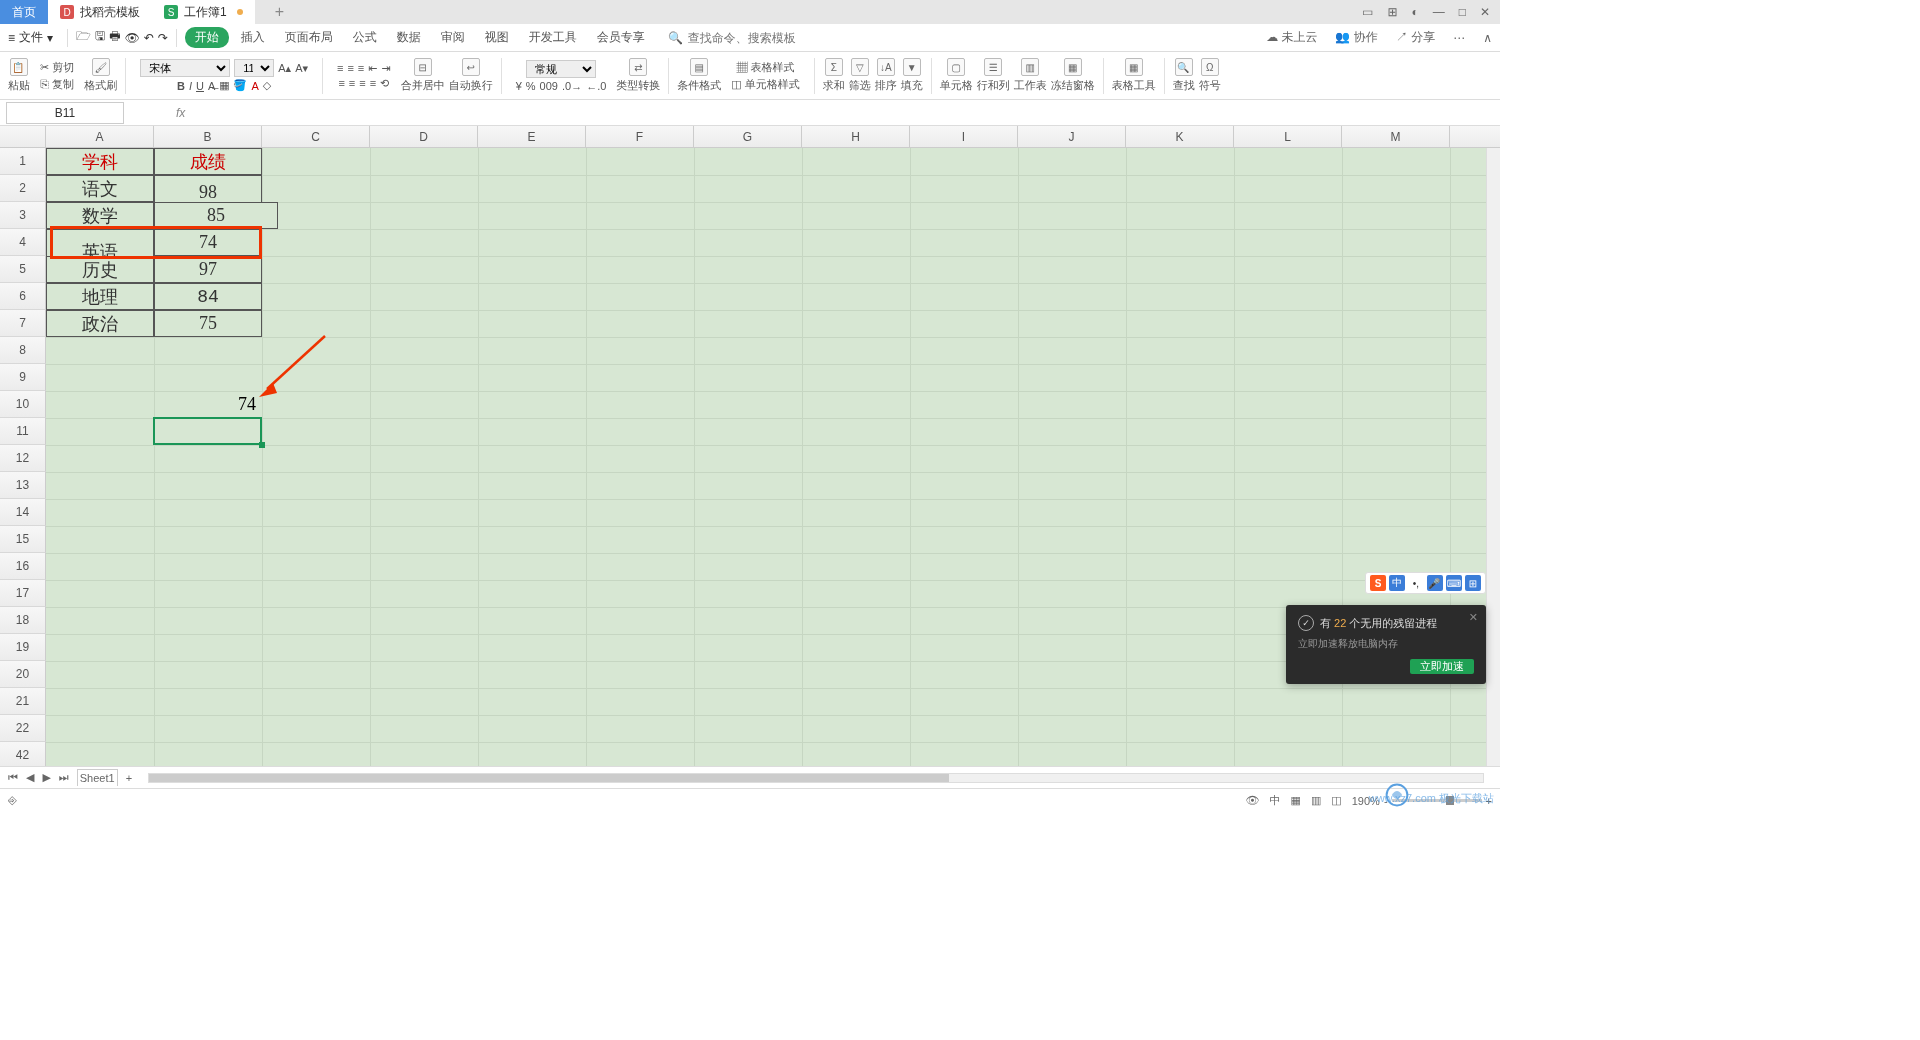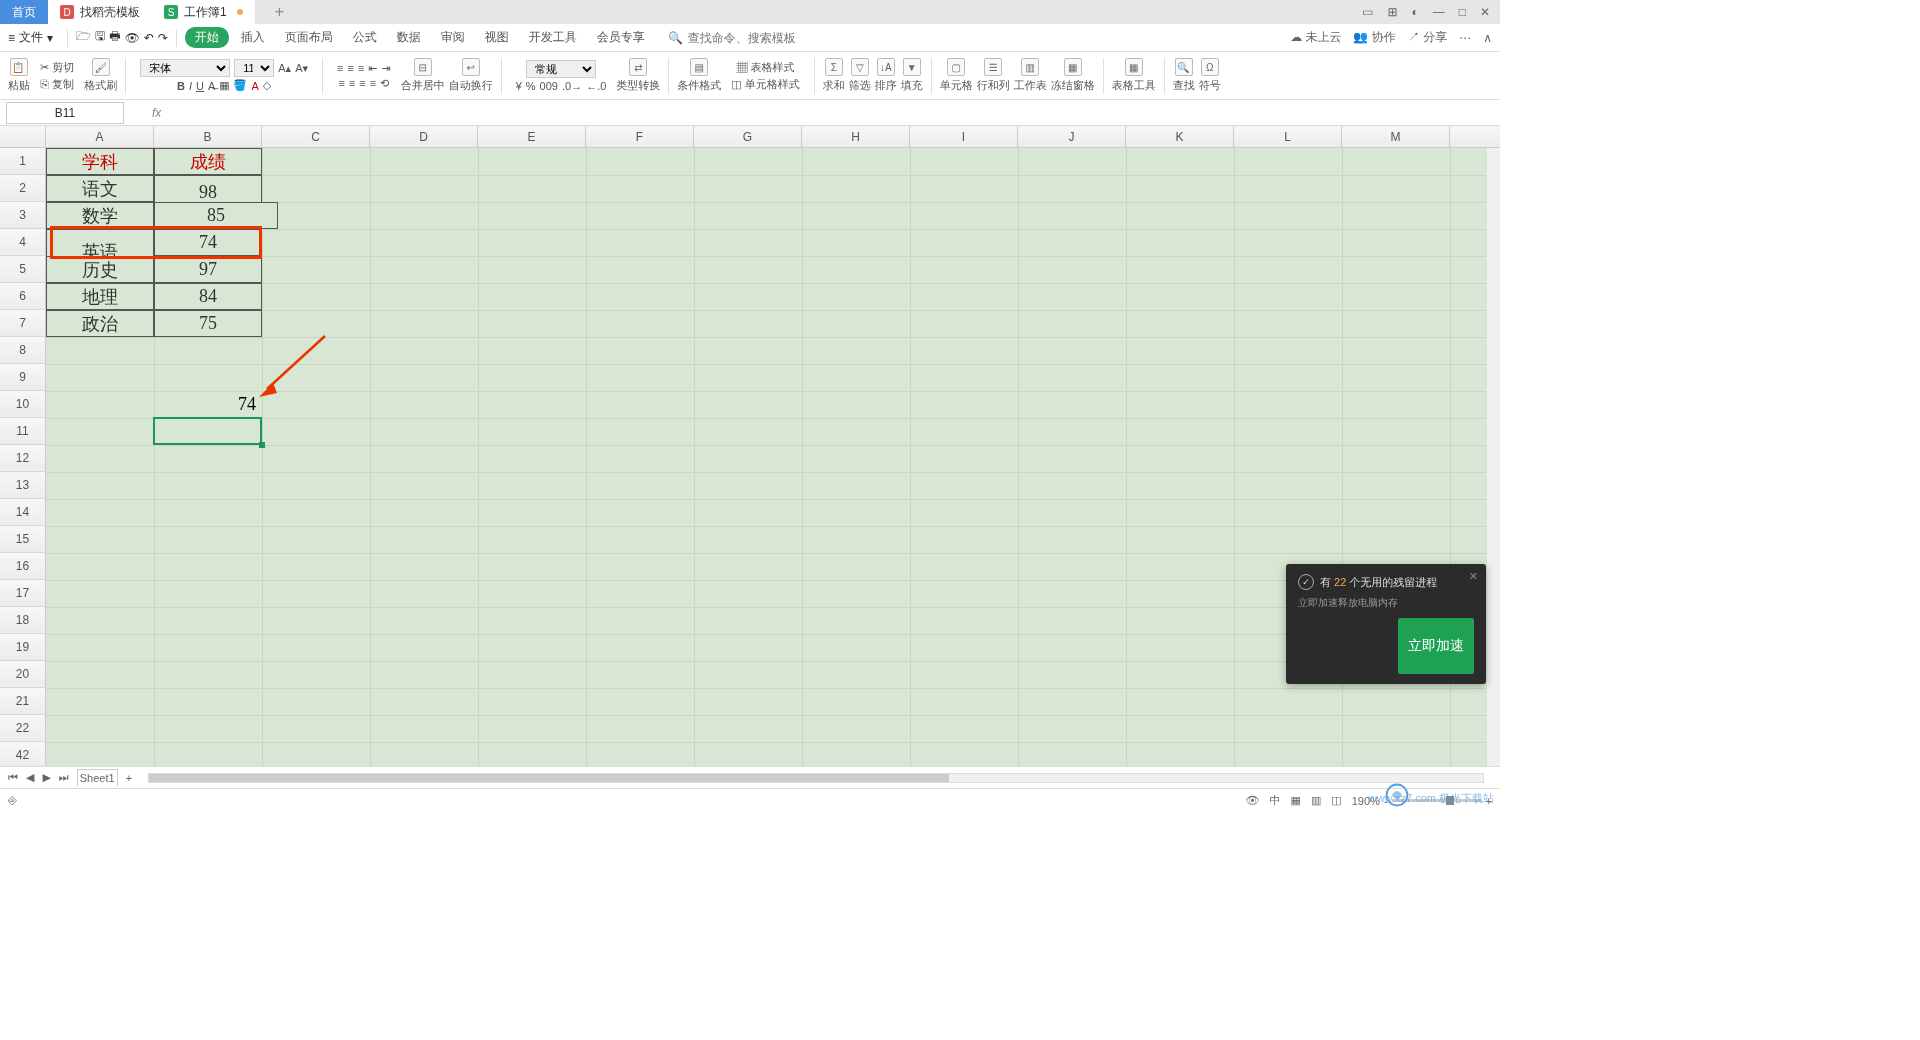--- a/index.html
+++ b/index.html
@@ -17,37 +17,37 @@
 .tab .plus { color:#888; font-size:16px; padding:0 8px; }
 .win-ctrl { margin-left: auto; display: flex; gap: 14px; padding-right: 10px; color: #666; font-size: 12px; }
 .win-ctrl span { cursor:pointer; }
 
 
 .menubar { height: 28px; border-bottom:1px solid #dcdcdc; display:flex; align-items:center; padding:0 8px; gap:4px; }
 .menubar .mitem { padding: 4px 8px; cursor:pointer; color:#555; }
 .menubar .mitem.active { background:#2aa55f; color:#fff; border-radius:10px; padding:2px 10px; }
 .menubar .file { display:flex; align-items:center; gap:4px; margin-right:6px; }
 .menubar .sep { width:1px; height:18px; background:#ddd; margin:0 4px; }
-.menubar .right { margin-left:auto; display:flex; align-items:center; gap:12px; color:#666; }
+.menubar .right { margin-left:auto; display:flex; align-items:center; gap:18px; color:#666; }
 .search-hint { display:flex; align-items:center; gap:4px; color:#aaa; margin-left:12px; }
 .search-hint input { border:none; outline:none; width:120px; font-size:12px; color:#888; }
 
 
 .ribbon { height: 48px; border-bottom:1px solid #dcdcdc; display:flex; align-items:center; padding:0 8px; gap:4px; font-size:11px; color:#555; }
 .rgrp { display:flex; flex-direction:column; align-items:center; gap:2px; padding:0 6px; }
 .rgrp .irow { display:flex; gap:4px; align-items:center; }
 .rsep { width:1px; height:36px; background:#e0e0e0; margin:0 4px; }
 .rbtn { display:flex; flex-direction:column; align-items:center; gap:2px; cursor:pointer; }
 .ricon { width:18px; height:18px; border:1px solid #bbb; border-radius:2px; display:flex; align-items:center; justify-content:center; font-size:10px; color:#666; background:#f9f9f9; }
 .smallsel { font-size:11px; border:1px solid #ccc; height:18px; padding:0 4px; }
 
 
 .fbar { height: 26px; border-bottom:1px solid #dcdcdc; display:flex; align-items:center; }
 .namebox { width:118px; height:22px; border:1px solid #ccc; margin-left:6px; display:flex; align-items:center; justify-content:center; font-size:12px; background:#fff; }
-.fx { margin-left:28px; color:#888; font-style:italic; }
+.fx { margin-left:52px; color:#888; font-style:italic; }
 .fxinput { flex:1; height:22px; border:none; outline:none; margin-left:8px; }
 
 
 .gridwrap { position:relative; height: 640px; overflow:hidden; }
 .colhdrs { display:flex; height:22px; background:linear-gradient(#f7f7f7,#ececec); border-bottom:1px solid #ccc; }
 .corner { width:46px; border-right:1px solid #ccc; background:linear-gradient(#f7f7f7,#ececec); }
 .ch { border-right:1px solid #ccc; text-align:center; line-height:22px; color:#555; }
 .rows { position:absolute; top:22px; left:0; right:0; bottom:0; }
 .rh { position:absolute; left:0; width:46px; border-right:1px solid #ccc; border-bottom:1px solid #d8d8d8; text-align:center; color:#555; background:linear-gradient(#f7f7f7,#ececec); }
 .gridbg { position:absolute; left:46px; top:22px; right:14px; bottom:0; background:#d7e7d3; }
@@ -78,21 +78,21 @@
 .status .right { margin-left:auto; display:flex; align-items:center; gap:10px; }
 .zoom { display:flex; align-items:center; gap:4px; }
 .zslider { width:90px; height:3px; background:#ccc; position:relative; }
 .zslider .zt { position:absolute; left:60%; top:-3px; width:8px; height:9px; background:#888; }
 
 
 .notif { position:absolute; right:14px; bottom:128px; width:200px; background:#2b2b2b; color:#ddd; border-radius:3px; padding:10px 12px; font-size:11px; box-shadow:0 2px 8px rgba(0,0,0,.3); }
 .notif .nh { display:flex; align-items:center; gap:6px; margin-bottom:6px; }
 .notif .nh .shield { width:16px; height:16px; border:1.5px solid #aaa; border-radius:50%; display:flex; align-items:center; justify-content:center; font-size:9px; }
 .notif .nm { color:#999; margin-bottom:8px; font-size:10px; }
-.notif .nbtn { background:#1fa154; color:#fff; padding:19px 10px; float:right; font-size:14px; border-radius:2px; cursor:pointer; }
+.notif .nbtn { background:#1fa154; color:#fff; padding:0 10px; float:right; font-size:11px; border-radius:2px; cursor:pointer; }
 .notif .nx { position:absolute; top:6px; right:8px; color:#888; cursor:pointer; }
 .notif .num { color:#f0ad4e; }
 
 
 .ime { position:absolute; right:14px; bottom:218px; display:flex; gap:3px; align-items:center; background:#fff; padding:2px 4px; border:1px solid #ddd; border-radius:3px; }
 .ime span { width:16px; height:16px; display:flex; align-items:center; justify-content:center; font-size:10px; border-radius:2px; }
 .ime .s { background:#ff5a1f; color:#fff; font-weight:bold; }
 .ime .b { background:#3b7dd8; color:#fff; }
 
 
@@ -386,21 +386,21 @@
     <div class="datacell hdr" style="left: 154px; top: 22px; width: 108px; height: 27px;">成绩</div>
     <div class="datacell" style="left: 46px; top: 49px; width: 108px; height: 27px;">语文</div>
     <div class="datacell" style="left: 154px; top: 49px; width: 108px; height: 34px;">98</div>
     <div class="datacell" style="left: 46px; top: 76px; width: 108px; height: 27px;">数学</div>
     <div class="datacell" style="left: 154px; top: 76px; width: 124px; height: 27px;">85</div>
     <div class="datacell" style="left: 46px; top: 103px; width: 108px; height: 45px;">英语</div>
     <div class="datacell" style="left: 154px; top: 103px; width: 108px; height: 27px;">74</div>
     <div class="datacell" style="left: 46px; top: 130px; width: 108px; height: 27px;">历史</div>
     <div class="datacell" style="left: 154px; top: 130px; width: 108px; height: 27px;">97</div>
     <div class="datacell" style="left: 46px; top: 157px; width: 108px; height: 27px;">地理</div>
-    <div class="datacell" style="left: 154px; top: 157px; width: 108px; height: 27px;">84</div>
+    <div class="datacell" style="left: 154px; top: 157px; width: 108px; height: 27px; font-family: Liberation Mono, monospace;">84</div>
     <div class="datacell" style="left: 46px; top: 184px; width: 108px; height: 27px;">政治</div>
     <div class="datacell" style="left: 154px; top: 184px; width: 108px; height: 27px;">75</div>
     <div class="freecell" style="left: 154px; top: 265px; width: 108px; height: 27px; line-height: 27px;">74</div>
     <div class="selcell" style="left: 153px; top: 291px; width: 109px; height: 28px;"></div>
     <div class="selhandle" style="left: 259px; top: 316px;"></div>
     <div class="redbox" style="left: 50px; top: 100px; width: 212px; height: 33px;"></div>
     <svg class="arrow" width="80" height="70" style="left: 255px; top: 205px;">
       <line x1="70" y1="5" x2="12" y2="58"></line>
       <polygon points="4,66 18,52 22,62"></polygon>
     </svg>

